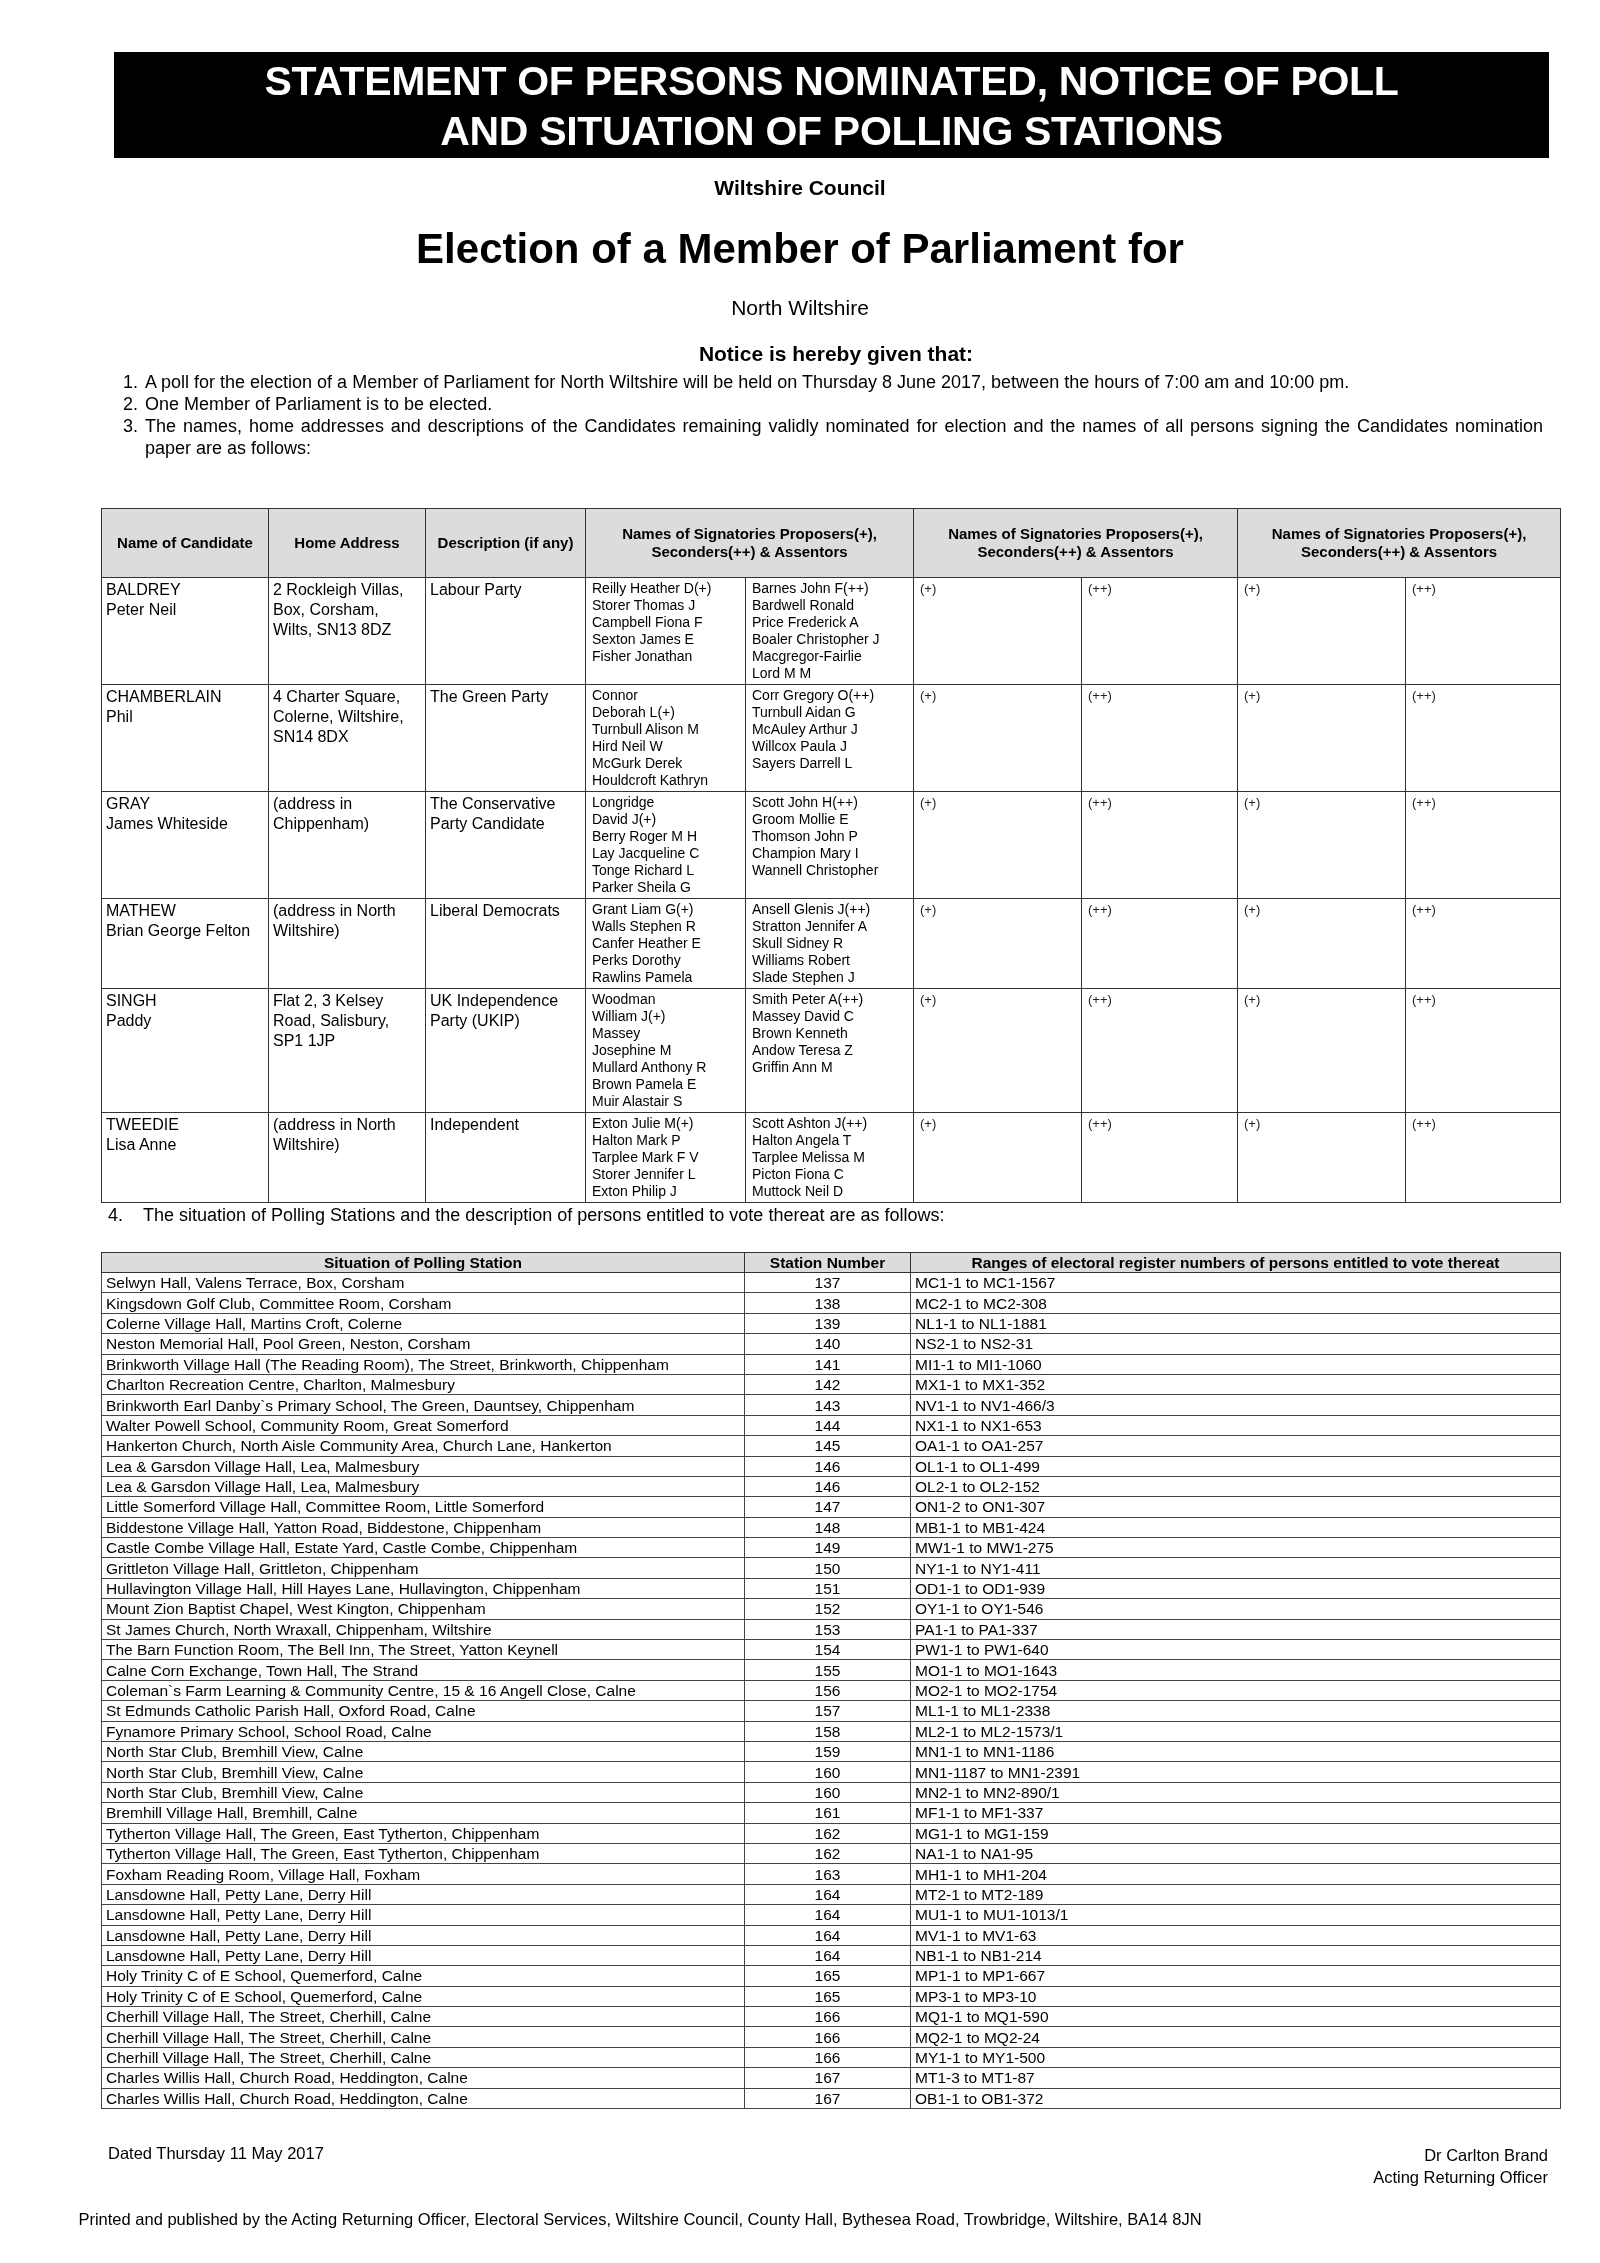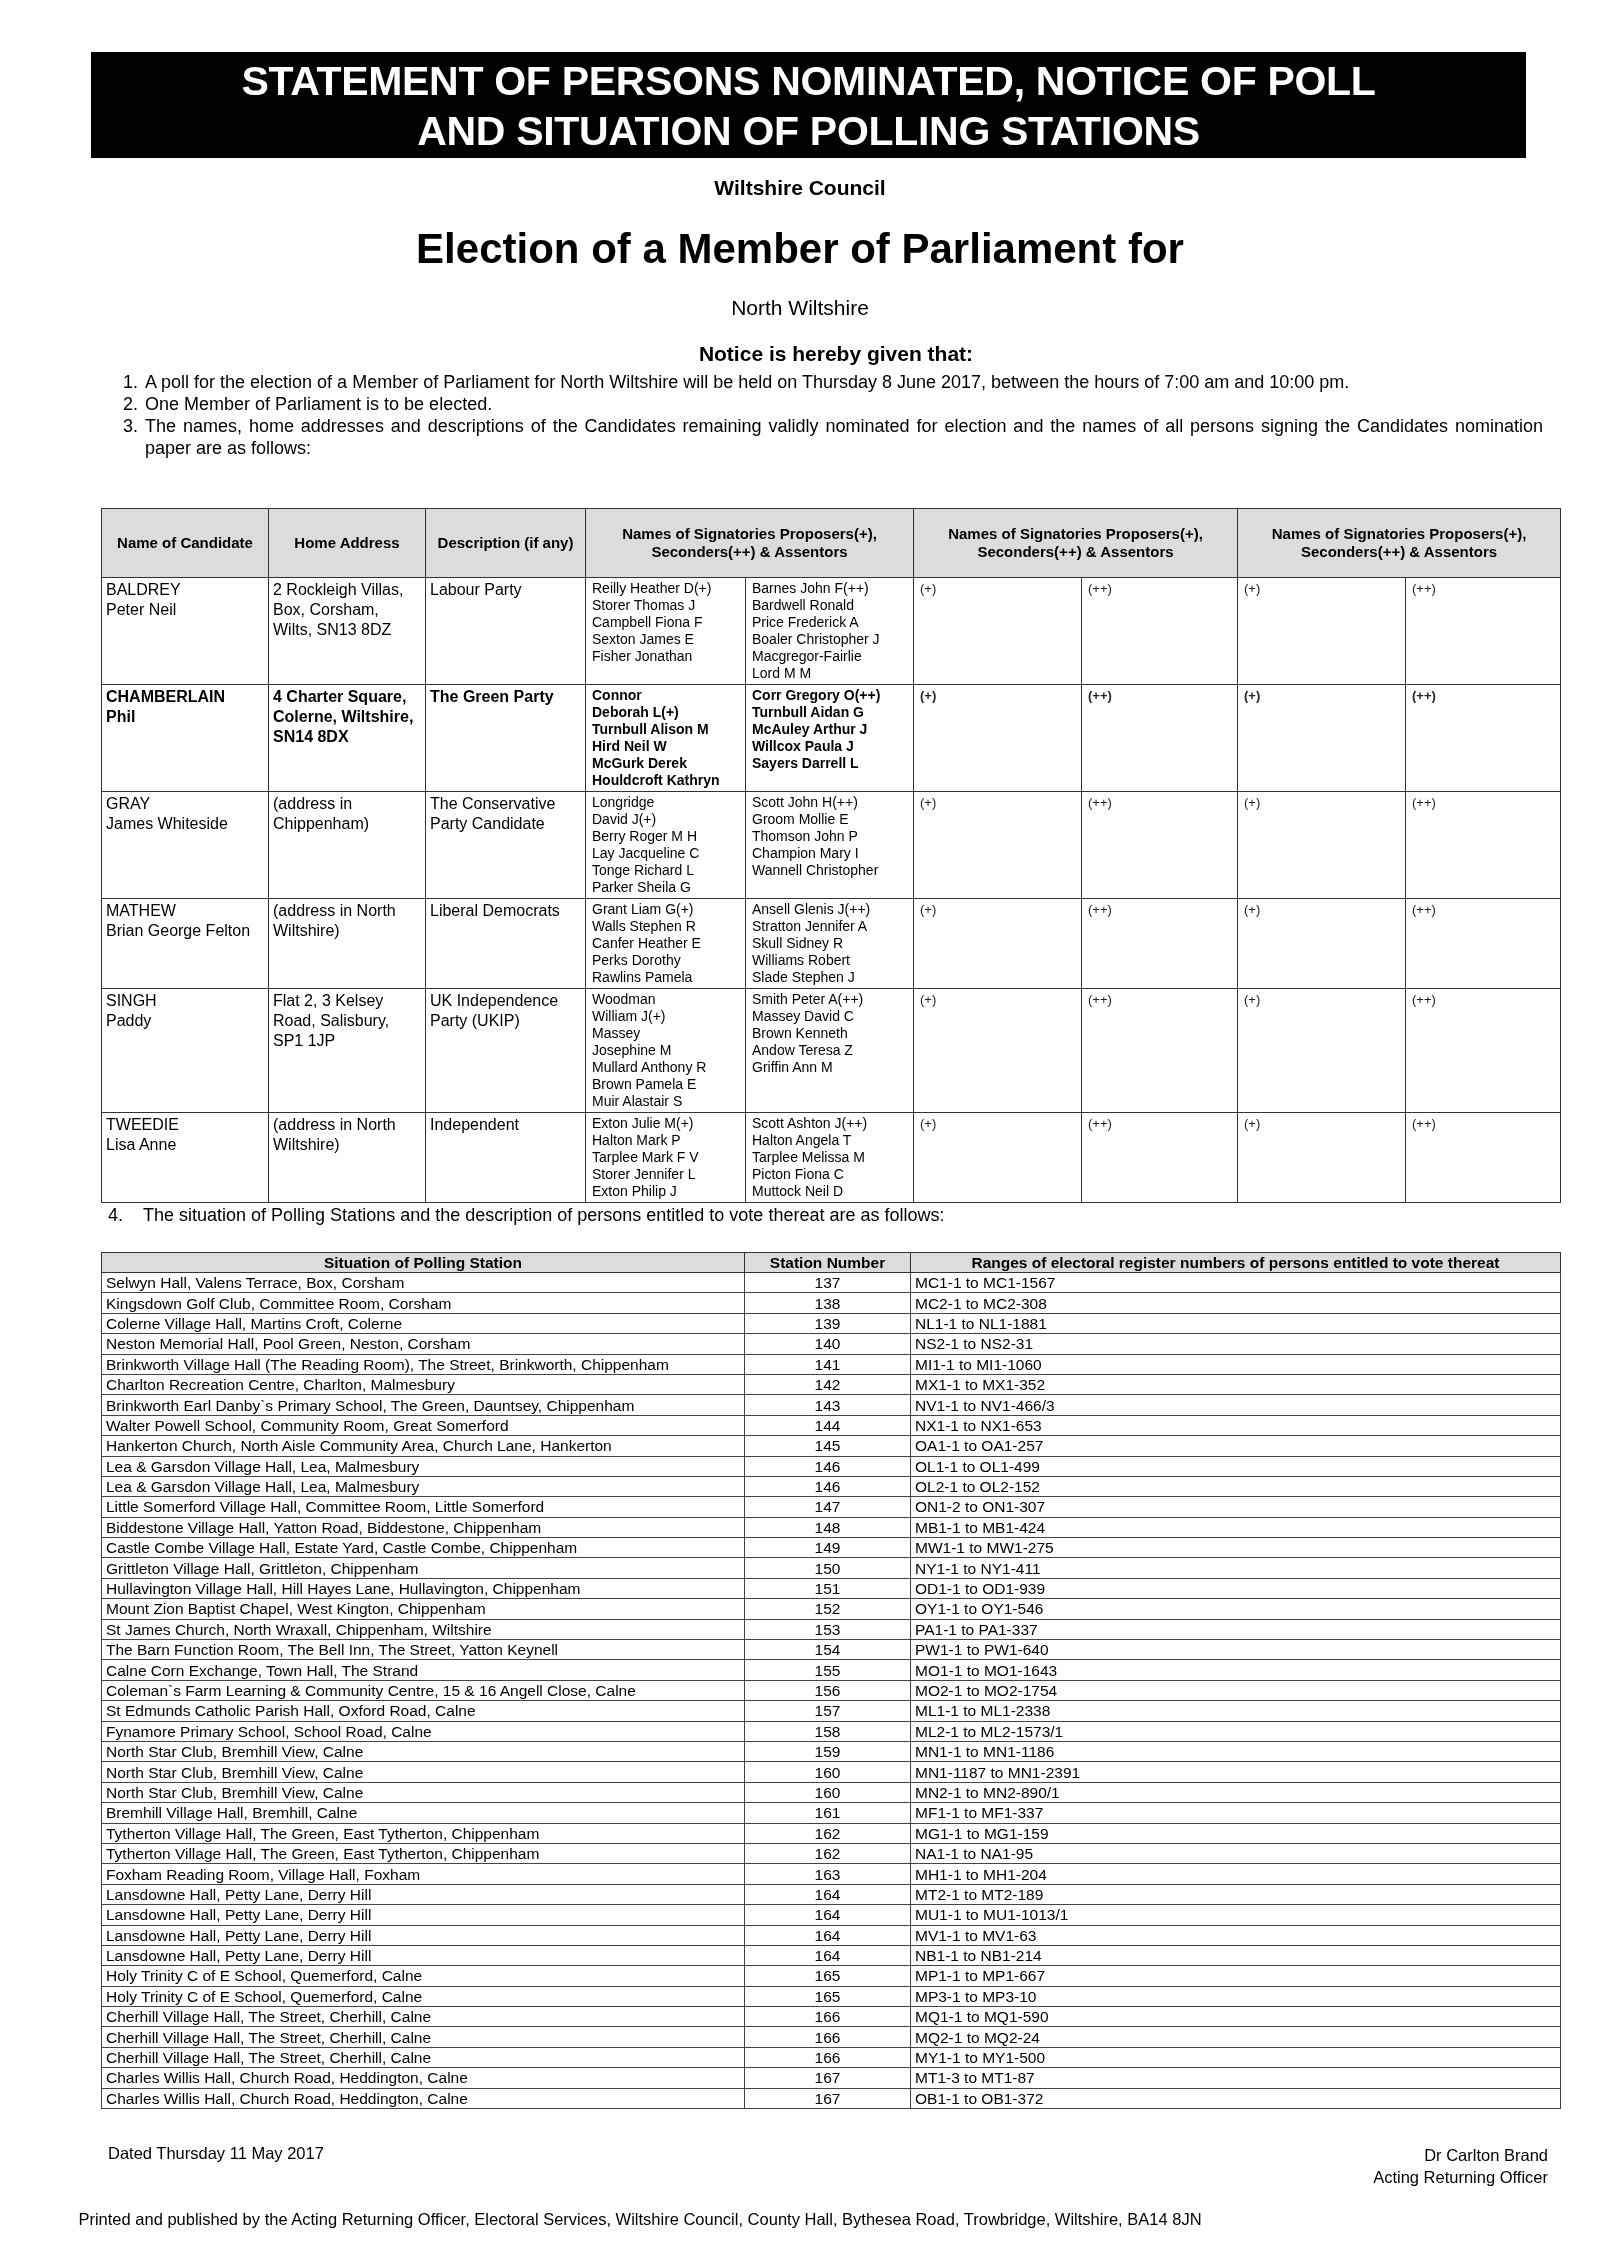--- a/index.html
+++ b/index.html
@@ -1,17 +1,17 @@
 <!DOCTYPE html>
 <html><head>
 <meta charset="utf-8">
 <style>
   html, body { margin: 0; padding: 0; background: #ffffff; }
   body { width: 1600px; height: 2263px; position: relative; font-family: "Liberation Sans", sans-serif; color: #000; overflow: hidden; }
-  .banner { position: absolute; left: 91px; top: 52px; width: 1435px; height: 106px; background: #000; color: #fff; text-align: center; font-weight: bold; font-size: 41px; line-height: 50px; padding-top: 4px; box-sizing: border-box; letter-spacing: -0.3px; }
+  .banner { position: absolute; left: 114px; top: 52px; width: 1435px; height: 106px; background: #000; color: #fff; text-align: center; font-weight: bold; font-size: 41px; line-height: 50px; padding-top: 4px; box-sizing: border-box; letter-spacing: -0.3px; }
   .banner div { white-space: nowrap; }
   .council { position: absolute; left: 0; width: 1600px; top: 176px; text-align: center; font-weight: bold; font-size: 21px; }
   .election { position: absolute; left: 0; width: 1600px; top: 225px; text-align: center; font-weight: bold; font-size: 42px; }
   .constituency { position: absolute; left: 0; width: 1600px; top: 296px; text-align: center; font-size: 21px; }
   .notice-heading { position: absolute; left: 0; width: 1600px; top: 342px; text-align: center; font-weight: bold; font-size: 21px; padding-left: 36px; }
   ol.notice-list { position: absolute; left: 108px; top: 371px; width: 1400px; margin: 0; padding: 0 0 0 35px; font-size: 18px; line-height: 22px; }
   ol.notice-list li { text-align: justify; padding-left: 2px; }
   .section4 { position: absolute; left: 108px; top: 1205px; font-size: 18px; }
   .section4 .num { display: inline-block; width: 35px; }
 
@@ -94,21 +94,21 @@
           <div>Price Frederick A</div>
           <div>Boaler Christopher J</div>
           <div>Macgregor-Fairlie</div>
           <div>Lord M M</div>
         </td>
         <td class="sig"><span class="sig-blank">(+)</span></td>
         <td class="sig"><span class="sig-blank">(++)</span></td>
         <td class="sig"><span class="sig-blank">(+)</span></td>
         <td class="sig"><span class="sig-blank">(++)</span></td>
       </tr>
-      <tr style="height: 105px; font-weight: bold;">
+      <tr style="height: 105px;">
         <td>
           <div>CHAMBERLAIN</div>
           <div>Phil</div>
         </td>
         <td>4 Charter Square, Colerne, Wiltshire, SN14 8DX</td>
         <td>The Green Party</td>
         <td class="sig">
           <div>Connor</div>
           <div>Deborah L(+)</div>
           <div>Turnbull Alison M</div>

